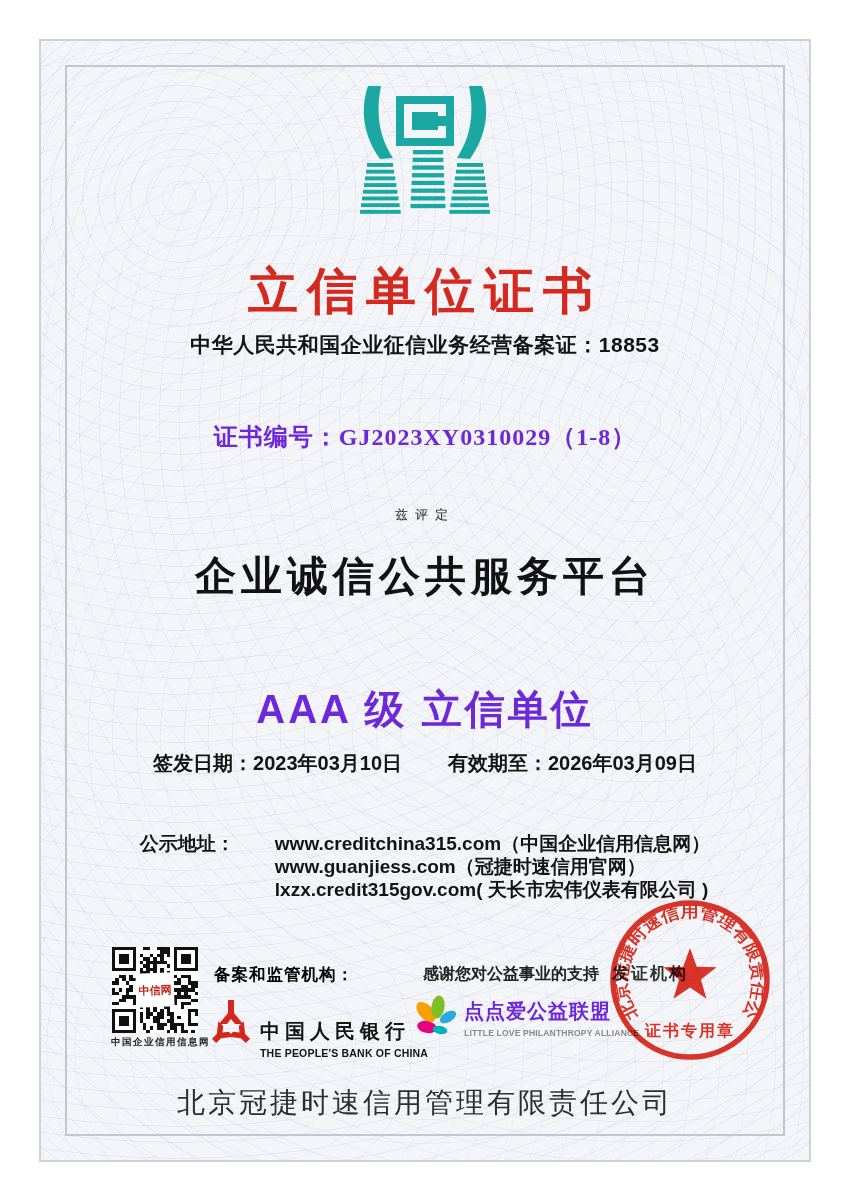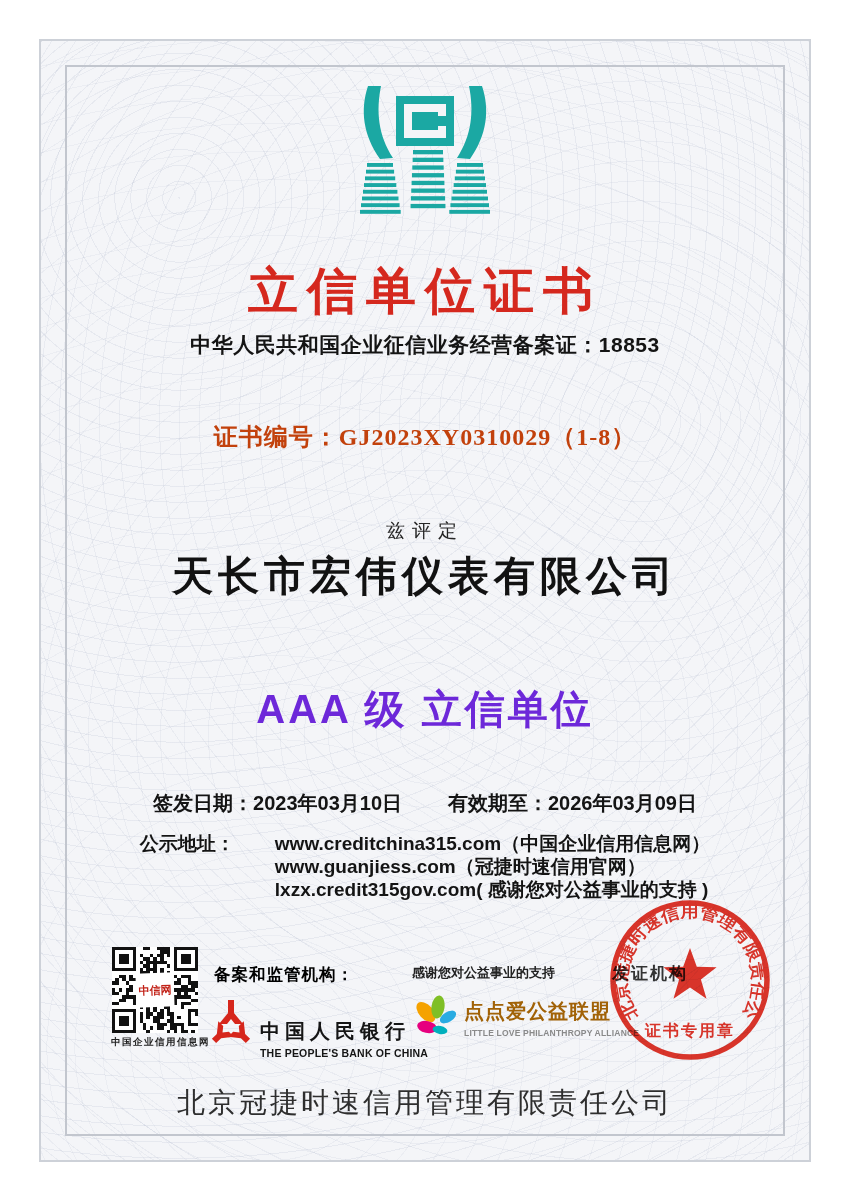--- a/index.html
+++ b/index.html
@@ -19,54 +19,54 @@
   }
   .cert-inner-border{
     position:absolute;left:65px;top:65px;right:65px;bottom:65px;
     border:2px solid #c2c6ce;
   }
 
   .abs{position:absolute;left:0;right:0;text-align:center;}
 
   .title{top:258px;font-size:50px;font-weight:bold;color:#d5281e;letter-spacing:9px;}
   .subtitle{top:331px;font-size:21px;font-weight:bold;color:#141414;letter-spacing:0.5px;}
-  .certno{top:421px;font-size:24px;font-weight:bold;color:#c2410c;font-family:"Liberation Serif",serif;letter-spacing:1px;}
-  .hereby{top:518px;font-size:19px;color:#262626;letter-spacing:7px;}
+  .certno{top:421px;font-size:24px;font-weight:bold;color:#6d28d9;font-family:"Liberation Serif",serif;letter-spacing:1px;}
+  .hereby{top:506px;font-size:13px;color:#262626;letter-spacing:7px;}
   .company{top:549px;font-size:41px;font-weight:600;color:#121212;font-family:"Liberation Serif",serif;letter-spacing:5px;}
   .rating{top:682px;font-size:40px;font-weight:bold;color:#6d28d9;letter-spacing:3px;}
 
-  .dates{top:790px;font-size:20px;font-weight:bold;color:#141414;}
+  .dates{top:750px;font-size:20px;font-weight:bold;color:#141414;}
   .dates .gap{display:inline-block;width:46px;}
 
   .publicity{top:832px;}
   .publicity-row{display:flex;justify-content:center;align-items:flex-start;font-size:19px;font-weight:bold;color:#141414;line-height:23px;gap:40px;}
   .publicity-urls{text-align:left;}
 
   .fitem{position:absolute;}
   .qr-wrap{left:112px;top:947px;width:86px;height:86px;background:#fff;}
   .qr-wrap svg{display:block;}
   .qr-center{position:absolute;left:24px;top:26px;width:38px;height:34px;background:#fff;
     display:flex;align-items:center;justify-content:center;
     color:#c22218;font-family:"Liberation Serif",serif;font-weight:bold;font-size:11px;line-height:11px;
     text-align:center;transform:rotate(-2deg);}
   .qr-caption{left:100px;top:1036px;width:110px;text-align:right;font-size:9.5px;font-weight:bold;color:#222;letter-spacing:1.5px;}
 
   .regulator-label{left:214px;top:964px;font-size:16.5px;color:#000000;font-family:"Liberation Serif",serif;font-weight:600;letter-spacing:1px;}
-  .thanks{left:412px;top:964px;font-size:13px;color:#222;font-family:"Liberation Serif",serif;font-weight:600;text-align:right;}
+  .thanks{left:423px;top:964px;font-size:16px;color:#222;font-family:"Liberation Serif",serif;font-weight:600;text-align:right;}
   .issuer-label{left:612px;top:962px;font-size:17px;color:#333;font-family:"Liberation Serif",serif;font-weight:600;letter-spacing:2px;}
 
   .org{display:flex;align-items:center;}
   .pboc{left:211px;top:993px;}
   .pboc .org-text{margin-left:9px;}
   .pboc-cn{font-size:20px;font-weight:bold;color:#151515;font-family:"Liberation Serif",serif;letter-spacing:5px;margin-top:25px;}
   .pboc-en{font-size:10.5px;font-weight:bold;color:#151515;letter-spacing:0.2px;margin-top:2px;}
 
   .charity{left:414px;top:993px;}
   .charity .org-text{margin-left:8px;}
-  .charity-cn{font-size:20px;font-weight:bold;color:#a16207;letter-spacing:1px;}
+  .charity-cn{font-size:20px;font-weight:bold;color:#6d28d9;letter-spacing:1px;}
   .charity-en{font-size:8.5px;font-weight:bold;color:#8a8a8a;letter-spacing:0.2px;margin-top:3px;}
 
   .seal{left:604px;top:894px;width:172px;height:172px;mix-blend-mode:multiply;opacity:0.93;}
 
   .issuer-company{top:1084px;font-size:28px;font-weight:500;color:#2e2e2e;letter-spacing:3px;}
 </style>
 </head>
 <body>
 
 <div class="page">
@@ -119,34 +119,34 @@
       </g>
     </svg>
   </div>
 
   <div class="abs title">立信单位证书</div>
   <div class="abs subtitle">中华人民共和国企业征信业务经营备案证：18853</div>
 
   <div class="abs certno"><span>证书编号：</span><span>GJ2023XY0310029（1-8）</span></div>
 
   <div class="abs hereby">兹评定</div>
-  <div class="abs company">天长市宏伟仪表有限公司</div>
+  <div class="abs company">企业诚信公共服务平台</div>
   <div class="abs rating">AAA 级 立信单位</div>
 
   <div class="abs dates">
     <span>签发日期：</span><span>2023年03月10日</span><span class="gap"></span><span>有效期至：</span><span>2026年03月09日</span>
   </div>
 
   <div class="abs publicity">
     <div class="publicity-row">
       <div>公示地址：</div>
       <div class="publicity-urls">
         <div>www.creditchina315.com（中国企业信用信息网）</div>
         <div>www.guanjiess.com（冠捷时速信用官网）</div>
-        <div>lxzx.credit315gov.com( 感谢您对公益事业的支持 )</div>
+        <div>lxzx.credit315gov.com( 天长市宏伟仪表有限公司 )</div>
       </div>
     </div>
   </div>
 
   <div class="fitem qr-wrap">
       <svg width="86" height="86" viewBox="0 0 25 25" shape-rendering="crispEdges" style="position:absolute;left:0;top:0;">
         <rect width="25" height="25" fill="#ffffff"></rect>
         <rect x="0" y="0" width="7" height="7" fill="#111"></rect>
         <rect x="1" y="1" width="5" height="5" fill="#fff"></rect>
         <rect x="2" y="2" width="3" height="3" fill="#111"></rect>

